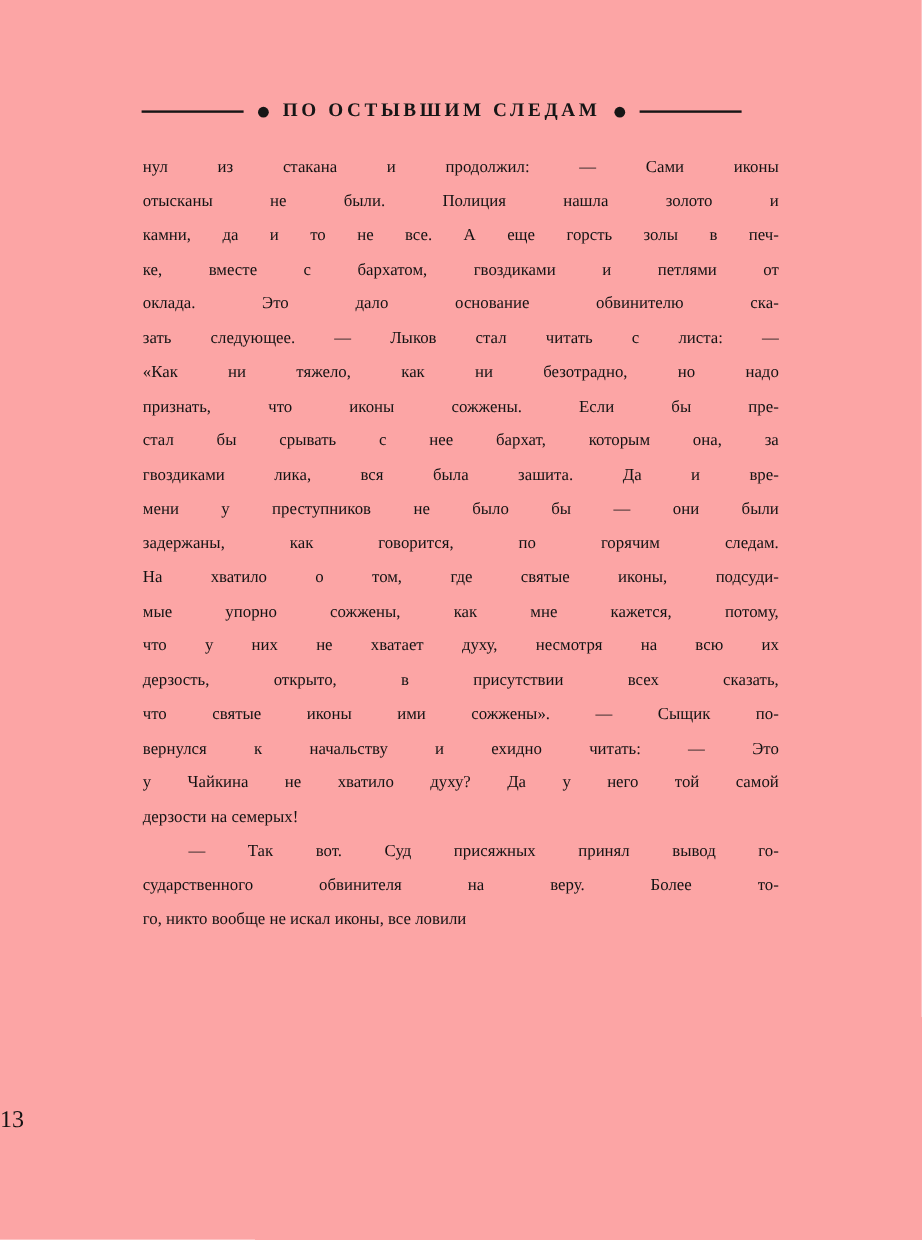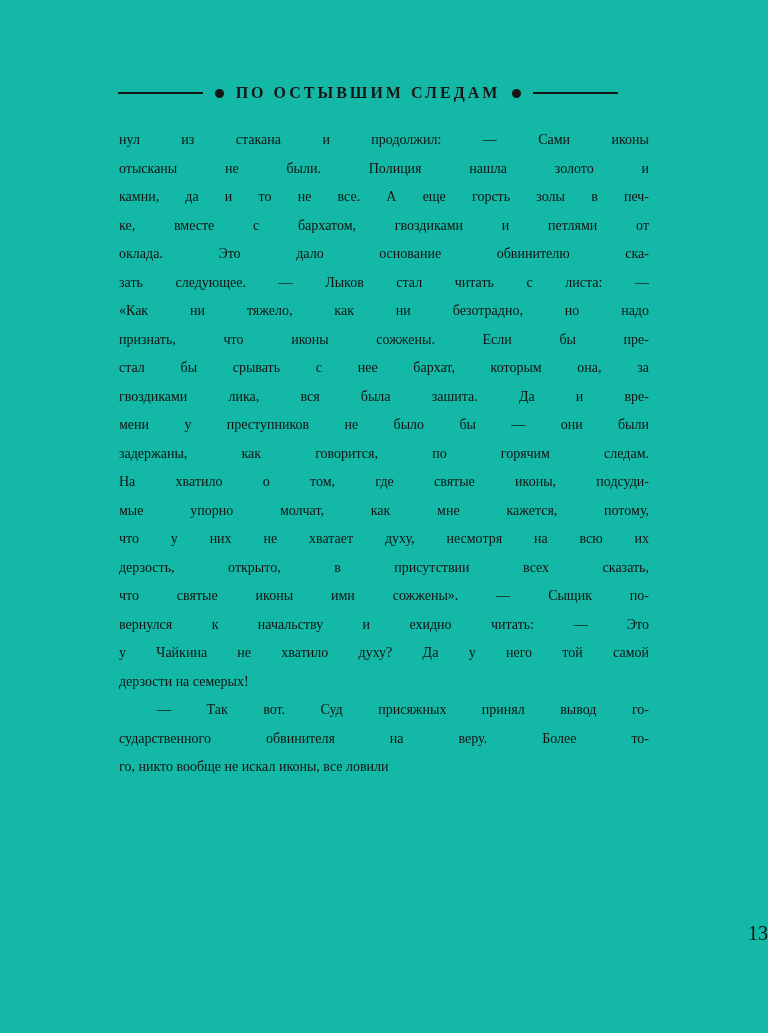--- a/index.html
+++ b/index.html
@@ -11,21 +11,21 @@
     width: 768px;
     height: 1033px;
     font-family: "Liberation Serif", "DejaVu Serif", serif;
     color: #131313;
     position: relative;
     overflow: hidden;
   }
   .page {
     position: absolute;
     inset: 0;
-    background: #14b8a6;
+    background: #fca5a5;
   }
   
   .header {
     position: absolute;
     top: 84px;
     left: 118px;
     width: 500px;
     display: flex;
     align-items: center;
   }
@@ -77,21 +77,21 @@
   }
   .para.indent .line.first {
     text-indent: 38px;
   }
   
   .footer {
     position: absolute;
     top: 922px;
     left: 0;
     width: 768px;
-    text-align: right;
+    text-align: left;
   }
   .page-number {
     font-size: 20px;
     color: #131313;
   }
 </style>
 </head>
 <body>
 
 <div class="page">
@@ -112,21 +112,21 @@
         <span class="line">ке, вместе с бархатом, гвоздиками и петлями от</span>
         <span class="line">оклада. Это дало основание обвинителю ска-</span>
         <span class="line">зать следующее. — Лыков стал читать с листа: —</span>
         <span class="line">«Как ни тяжело, как ни безотрадно, но надо</span>
         <span class="line">признать, что иконы сожжены. Если бы пре-</span>
         <span class="line">стал бы срывать с нее бархат, которым она, за</span>
         <span class="line">гвоздиками лика, вся была зашита. Да и вре-</span>
         <span class="line">мени у преступников не было бы — они были</span>
         <span class="line">задержаны, как говорится, по горячим следам.</span>
         <span class="line">На хватило о том, где святые иконы, подсуди-</span>
-        <span class="line">мые упорно молчат, как мне кажется, потому,</span>
+        <span class="line">мые упорно сожжены, как мне кажется, потому,</span>
         <span class="line">что у них не хватает духу, несмотря на всю их</span>
         <span class="line">дерзость, открыто, в присутствии всех сказать,</span>
         <span class="line">что святые иконы ими сожжены». — Сыщик по-</span>
         <span class="line">вернулся к начальству и ехидно читать: — Это</span>
         <span class="line">у Чайкина не хватило духу? Да у него той самой</span>
         <span class="line last">дерзости на семерых!</span>
       </p>
       <p class="para indent">
         <span class="line first">— Так вот. Суд присяжных принял вывод го-</span>
         <span class="line">сударственного обвинителя на веру. Более то-</span>

